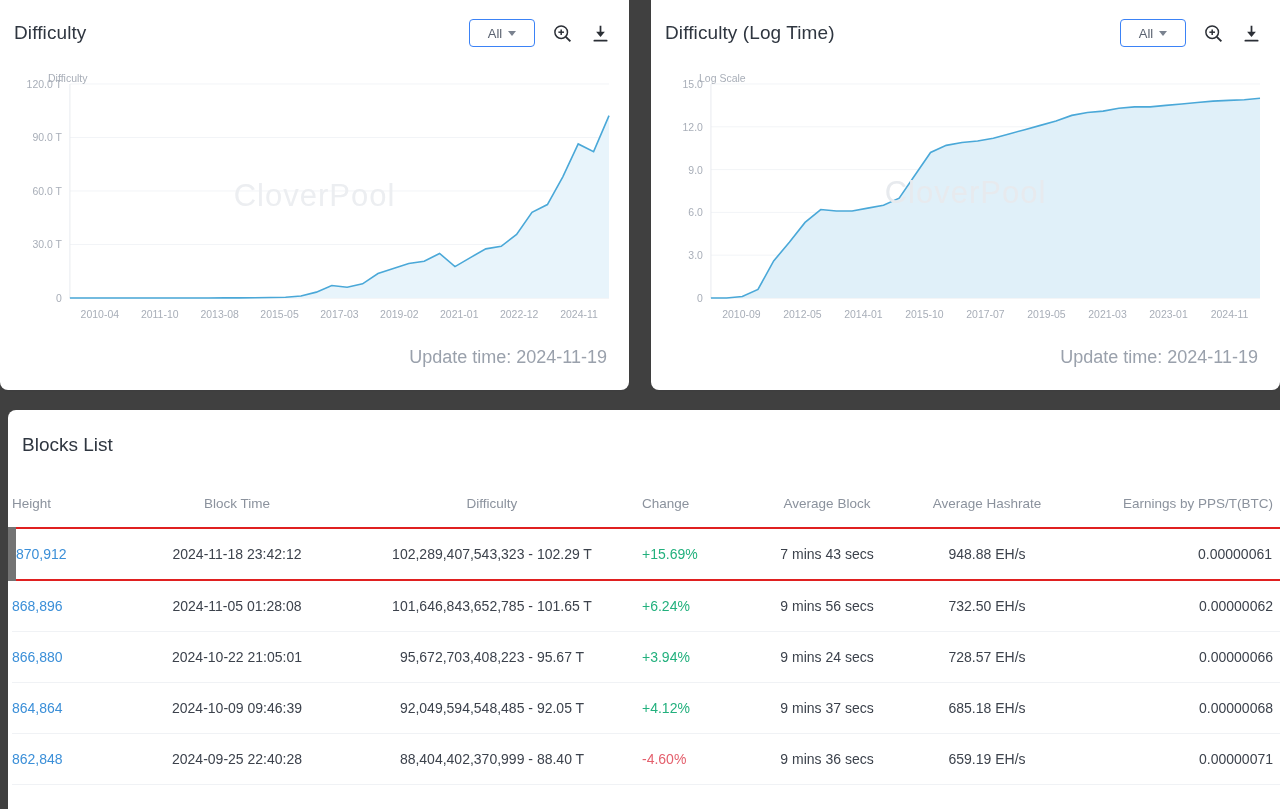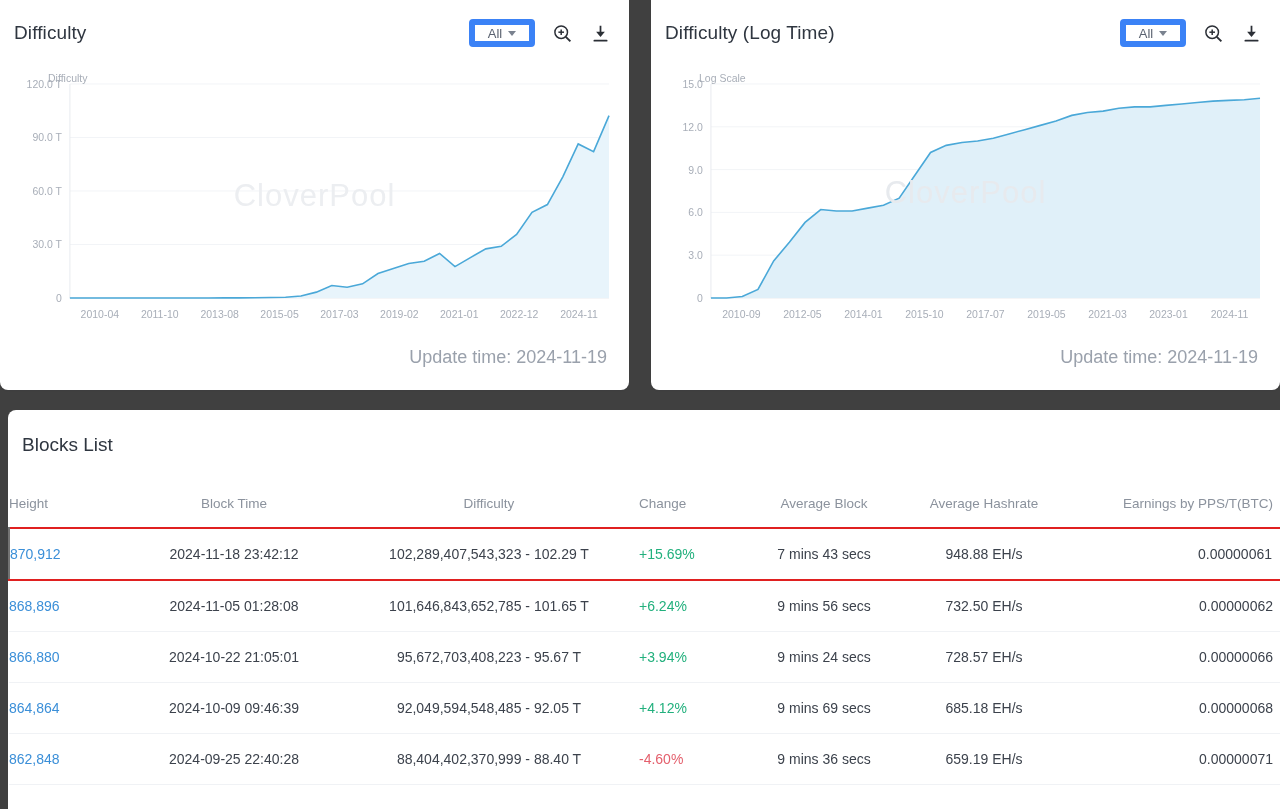--- a/index.html
+++ b/index.html
@@ -40,21 +40,21 @@
     letter-spacing: .1px;
   }
   .chart-tools {
     margin-left: auto;
     display: flex;
     align-items: center;
     gap: 16px;
   }
   .range-select {
     width: 66px; height: 28px;
-    border: 6px solid #3b82f6;
+    border: 1px solid #3b82f6;
     border-radius: 4px;
     background: #fff;
     display: flex; align-items: center; justify-content: center;
     gap: 6px;
     font-size: 13px;
     color: #5a6270;
     cursor: pointer;
   }
   .chev { width: 0; height: 0; border-left: 4px solid transparent; border-right: 4px solid transparent; border-top: 5px solid #7a828f; }
   .icon-btn { width: 22px; height: 22px; display: flex; align-items: center; justify-content: center; cursor: pointer; color: #2b2f36; }
@@ -123,21 +123,21 @@
   th.c-ablock, td.c-ablock { text-align: center; width: 150px; }
   th.c-ahash,  td.c-ahash  { text-align: center; width: 170px; }
   th.c-earn,   td.c-earn   { text-align: right; padding-right: 14px; }
   .height-link { color: #3b8fd8; cursor: pointer; }
   .up { color: #22b07d; }
   .down { color: #e4606d; }
   tr.highlighted td {
     border-top: 2px solid #e02020;
     border-bottom: 2px solid #e02020;
   }
-  tr.highlighted td:first-child { border-left: 2px solid #737373; }
+  tr.highlighted td:first-child { border-left: 8px solid #737373; }
   tr.highlighted td:last-child  { border-right: 2px solid #e02020; }
 </style>
 </head>
 <body>
 
 <div class="page">
 
   <div class="charts-row">
 
     <div class="chart-card">
@@ -305,21 +305,21 @@
             <td class="c-change"><span class="up">+3.94%</span></td>
             <td class="c-ablock">9 mins 24 secs</td>
             <td class="c-ahash">728.57 EH/s</td>
             <td class="c-earn">0.00000066</td>
           </tr>
           <tr>
             <td class="c-height"><span class="height-link">864,864</span></td>
             <td class="c-time">2024-10-09 09:46:39</td>
             <td class="c-diff">92,049,594,548,485 - 92.05 T</td>
             <td class="c-change"><span class="up">+4.12%</span></td>
-            <td class="c-ablock">9 mins 69 secs</td>
+            <td class="c-ablock">9 mins 37 secs</td>
             <td class="c-ahash">685.18 EH/s</td>
             <td class="c-earn">0.00000068</td>
           </tr>
           <tr>
             <td class="c-height"><span class="height-link">862,848</span></td>
             <td class="c-time">2024-09-25 22:40:28</td>
             <td class="c-diff">88,404,402,370,999 - 88.40 T</td>
             <td class="c-change"><span class="down">-4.60%</span></td>
             <td class="c-ablock">9 mins 36 secs</td>
             <td class="c-ahash">659.19 EH/s</td>

